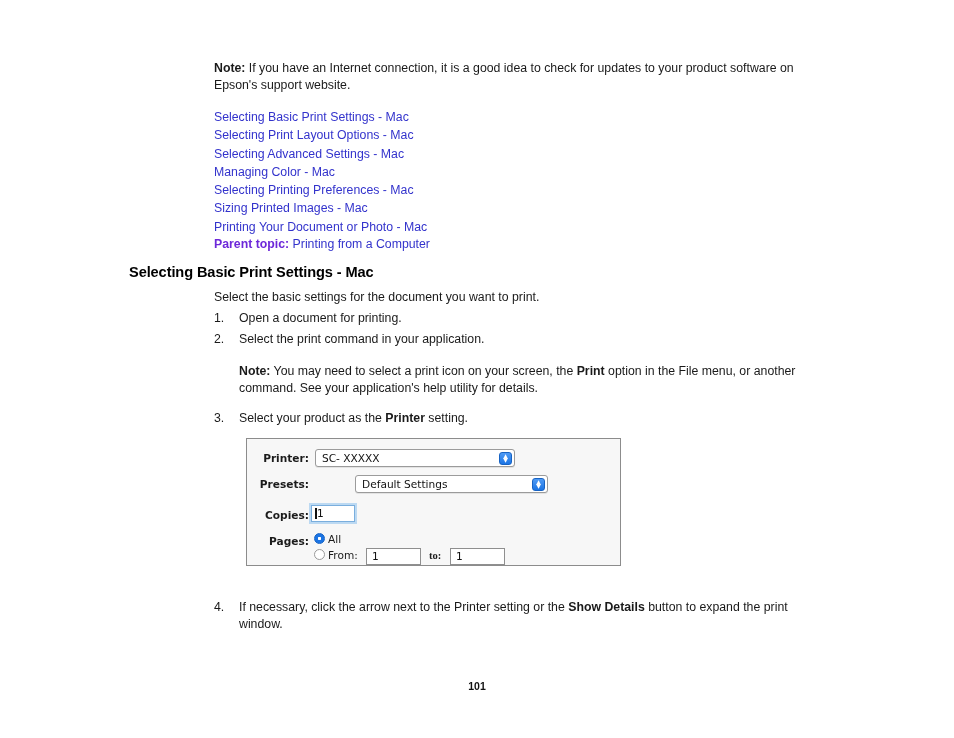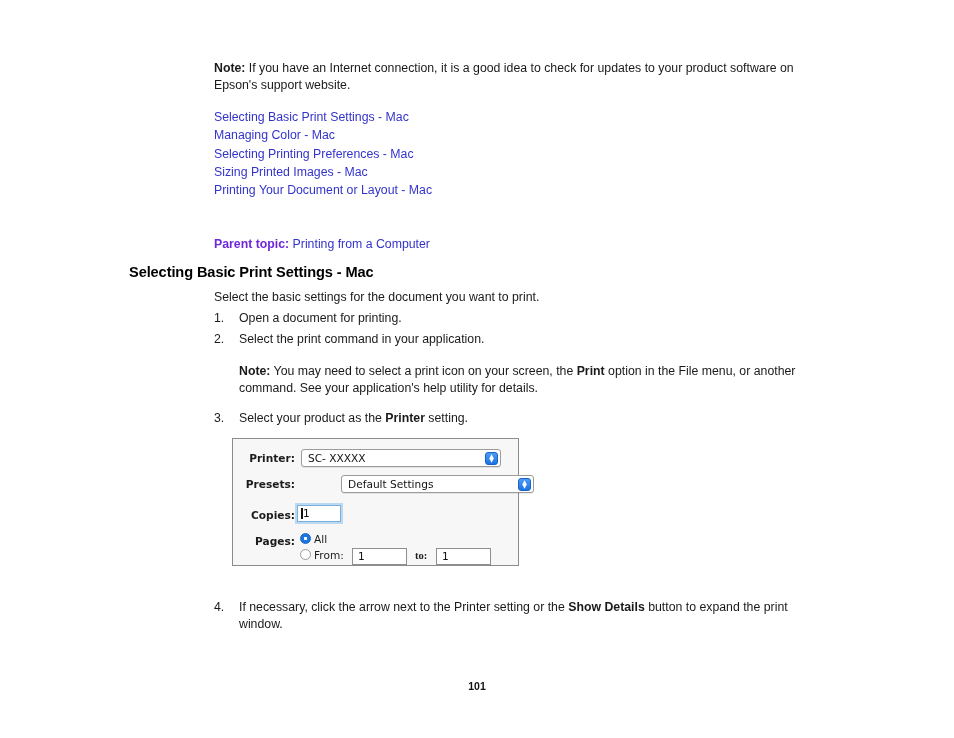--- a/index.html
+++ b/index.html
@@ -115,23 +115,23 @@
     width: 580px;
     font-size: 12.3px;
     line-height: 16.5px;
     color: #1a1a1a;
   }
   .step-note b { font-weight: bold; }
 
   
   .print-dialog {
     position: absolute;
-    left: 232px;
+    left: 246px;
     top: 438px;
-    width: 287px;
+    width: 375px;
     height: 128px;
     background: #f7f7f7;
     border: 1px solid #8c8c8c;
     box-sizing: border-box;
     font-family: "DejaVu Sans", sans-serif;
   }
   .pd-row {
     position: absolute;
     left: 0;
     width: 100%;
@@ -281,24 +281,26 @@
 <body>
 
 <div class="page">
 
   <div class="note-block">
     <b>Note:</b><span> If you have an Internet connection, it is a good idea to check for updates to your product software on Epson's support website.</span>
   </div>
 
   <div class="link-list">
     <div class="link-row">Selecting Basic Print Settings - Mac</div>
+    <div class="link-row">Selecting Print Layout Options - Mac</div>
+    <div class="link-row">Selecting Advanced Settings - Mac</div>
     <div class="link-row">Managing Color - Mac</div>
     <div class="link-row">Selecting Printing Preferences - Mac</div>
     <div class="link-row">Sizing Printed Images - Mac</div>
-    <div class="link-row">Printing Your Document or Layout - Mac</div>
+    <div class="link-row">Printing Your Document or Photo - Mac</div>
   </div>
 
   <div class="parent-topic">
     <span class="pt-label">Parent topic:</span>
     <span class="pt-link">Printing from a Computer</span>
   </div>
 
   <h1 class="section-heading">Selecting Basic Print Settings - Mac</h1>
 
   <div class="intro-line">Select the basic settings for the document you want to print.</div>

